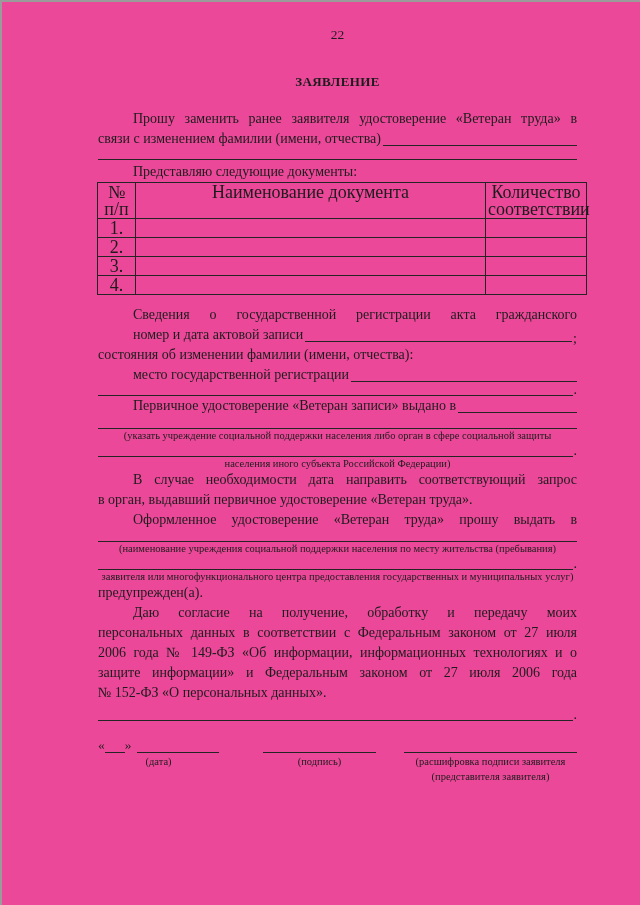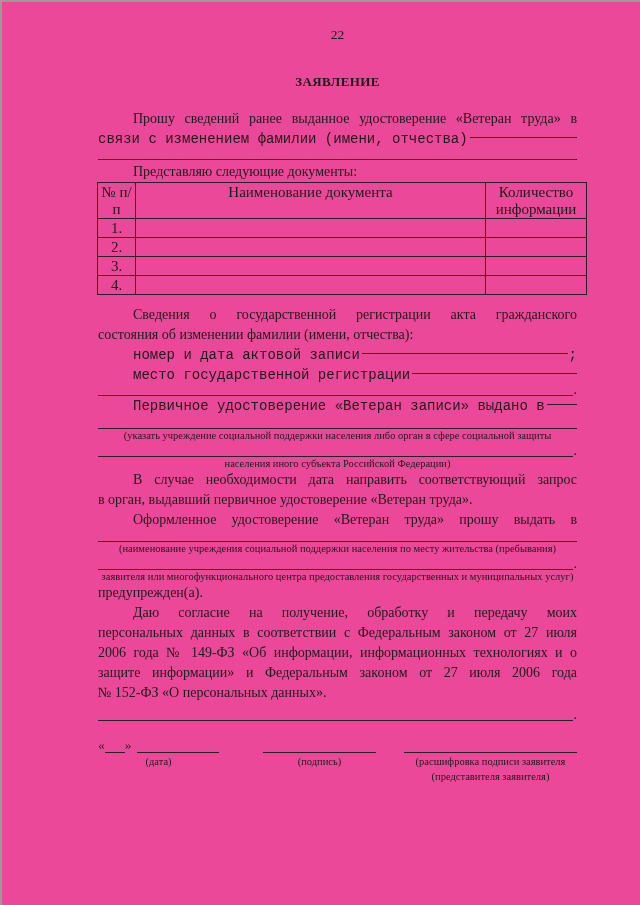--- a/index.html
+++ b/index.html
@@ -15,40 +15,40 @@
     font-family: "Liberation Serif", "DejaVu Serif", serif;
     color: #1c1c1c;
     font-size: 14px;
   }
   .content { padding: 0 63px 0 96px; }
   .page-number { margin-top: 24px; text-align: center; font-size: 13.5px; line-height: 17px; }
   .doc-title { margin-top: 29px; text-align: center; font-weight: 700; font-size: 13px; letter-spacing: 0.4px; line-height: 19px; }
   .ln { line-height: 20px; font-size: 14px; }
   .just { text-align: justify; text-align-last: justify; }
   .indent { text-indent: 35px; }
-  .fill { display: flex; align-items: center; font-family: Liberation Mono, monospace; }
+  .fill { display: flex; align-items: flex-end; }
   .fill.ind { padding-left: 35px; }
   .fill .txt { white-space: pre; }
   .rule { flex: 1 1 auto; border-bottom: 1.4px solid #242424; margin: 0 0 3px 2px; min-width: 8px; }
   .blankline { display: flex; align-items: flex-end; height: 10px; }
   .blankline .rule { margin: 0 0 0 0; }
   .punct { line-height: 12px; padding-left: 1px; }
   .caption { font-size: 10.5px; line-height: 13px; text-align: center; color: #1c1c1c; }
   .mt1 { margin-top: 1px; } .mt2 { margin-top: 2px; } .mt3 { margin-top: 3px; }
   .mt5 { margin-top: 5px; } .mt8 { margin-top: 8px; } .mt10 { margin-top: 10px; } .mt18 { margin-top: 18px; }
 
   table.doc-table {
     border-collapse: collapse;
     width: calc(100% + 11px);
     margin-left: -1px;
     table-layout: fixed;
   }
   .doc-table th, .doc-table td {
     border: 1.6px solid #242424;
-    font-size: 15px;
+    font-size: 18px;
     padding: 0 2px;
   }
   .doc-table th {
     font-weight: normal;
     text-align: center;
     vertical-align: top;
     line-height: 16.5px;
     height: 34px;
     padding-top: 1px;
   }
@@ -72,21 +72,21 @@
 <body>
 
 <div class="page">
   <div class="content">
 
     <div class="page-number">22</div>
 
     <div class="doc-title">ЗАЯВЛЕНИЕ</div>
 
     <div class="mt18">
-      <div class="ln just indent">Прошу сведений ранее выданное удостоверение «Ветеран труда» в</div>
+      <div class="ln just indent">Прошу заменить ранее заявителя удостоверение «Ветеран труда» в</div>
       <div class="ln fill">
         <span class="txt">связи с изменением фамилии (имени, отчества)</span>
         <span class="rule"></span>
       </div>
     </div>
 
     <div class="blankline mt1">
         <span class="rule"></span>
       </div>
 
@@ -95,21 +95,21 @@
     <table class="doc-table">
       <colgroup>
           <col style="width:38px">
           <col>
           <col style="width:101px">
         </colgroup>
       <thead>
         <tr>
           <th>№ п/п</th>
           <th>Наименование документа</th>
-          <th>Количество информации</th>
+          <th>Количество соответствии</th>
         </tr>
       </thead>
       <tbody>
         <tr>
           <td class="num">1.</td>
           <td></td>
           <td></td>
         </tr>
         <tr>
           <td class="num">2.</td>
@@ -124,26 +124,26 @@
         <tr>
           <td class="num">4.</td>
           <td></td>
           <td></td>
         </tr>
       </tbody>
     </table>
 
     <div class="mt10">
       <div class="ln just indent">Сведения о государственной регистрации акта гражданского</div>
-      <div class="ln">состояния об изменении фамилии (имени, отчества):</div>
       <div class="ln fill ind">
         <span class="txt">номер и дата актовой записи</span>
         <span class="rule"></span>
         <span class="punct">;</span>
       </div>
+      <div class="ln">состояния об изменении фамилии (имени, отчества):</div>
       <div class="ln fill ind">
         <span class="txt">место государственной регистрации</span>
         <span class="rule"></span>
       </div>
       <div class="blankline mt1">
         <span class="rule"></span>
         <span class="punct">.</span>
       </div>
     </div>
 

